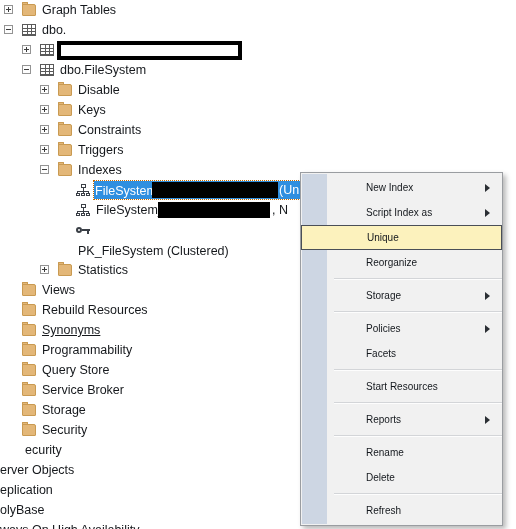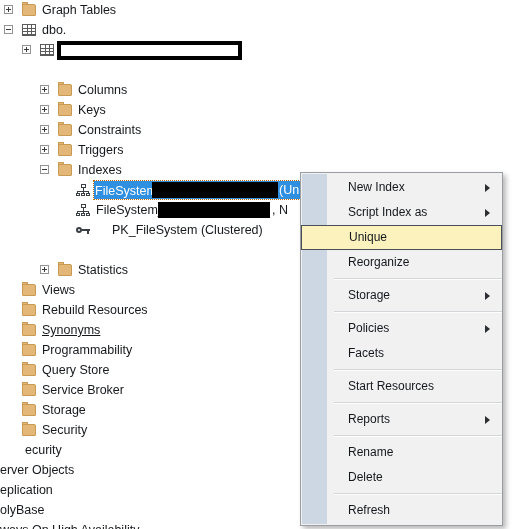--- a/index.html
+++ b/index.html
@@ -65,22 +65,22 @@
   .redact{position:absolute;background:#000000;}
   .redact.hollow{background:#000000;}
   .redact.hollow span{position:absolute;left:4px;top:4px;right:4px;bottom:4px;background:#ffffff;display:block;}
 
   
   #menu{position:absolute;left:300px;top:172px;width:203px;
     background:#f1f1f1;border:1px solid #9a9da1;box-sizing:border-box;
     box-shadow:3px 3px 5px rgba(0,0,0,.28);}
   #menu .gutter{position:absolute;left:1px;top:1px;width:25px;bottom:1px;background:#cdd6e3;}
   #menu .items{position:relative;padding:2px 0 2px 0;}
-  .mi{position:relative;height:25px;line-height:25px;padding-left:47px;color:#14181d;
-      font-size:12px;white-space:nowrap;}
+  .mi{position:relative;height:25px;line-height:25px;padding-left:65px;color:#14181d;
+      font-size:10px;white-space:nowrap;}
   .mi .arw{position:absolute;right:12px;top:9px;width:0;height:0;
     border-left:5px solid #2b2f34;border-top:4px solid transparent;border-bottom:4px solid transparent;}
   .mi.sel{background:#fcf2bd;border:1px solid #4a4f57;box-sizing:border-box;
     margin:0;height:25px;line-height:23px;}
   .sep{height:1px;margin:3px 0 3px 33px;background:#d3d5d8;border-bottom:1px solid #fdfdfd;}
 </style>
 </head>
 <body>
 
 <div id="tree">
@@ -110,27 +110,38 @@
         <i class="h2"></i>
         <i class="h3"></i>
         <i class="v1"></i>
         <i class="v2"></i>
       </span>
       <span class="lbl" style="left: 60px;"></span>
       <span class="redact hollow" style="left: 57px; top: 1px; width: 185px; height: 19px;">
         <span></span>
       </span>
     </div>
+    <div class="row" style="top: 60px; position: absolute; left: 0px; right: 0px;">
+      <span class="exp minus" style="left: 22px;"></span>
+      <span class="tbl" style="left: 40px;">
+        <i class="h1"></i>
+        <i class="h2"></i>
+        <i class="h3"></i>
+        <i class="v1"></i>
+        <i class="v2"></i>
+      </span>
+      <span class="lbl" style="left: 60px;">dbo.FileSystem</span>
+    </div>
     <div class="row" style="top: 80px; position: absolute; left: 0px; right: 0px;">
       <span class="exp plus" style="left: 40px;"></span>
       <span class="folder" style="left: 58px;">
         <span class="tab"></span>
         <span class="bk"></span>
       </span>
-      <span class="lbl" style="left: 78px;">Columns</span>
+      <span class="lbl" style="left: 78px;">Disable</span>
     </div>
     <div class="row" style="top: 100px; position: absolute; left: 0px; right: 0px;">
       <span class="exp plus" style="left: 40px;"></span>
       <span class="folder" style="left: 58px;">
         <span class="tab"></span>
         <span class="bk"></span>
       </span>
       <span class="lbl" style="left: 78px;">Keys</span>
     </div>
     <div class="row" style="top: 120px; position: absolute; left: 0px; right: 0px;">
@@ -188,21 +199,21 @@
       <span class="lbl" style="left: 96px;">FileSystem_</span>
       <span class="redact" style="left: 158px; top: 2px; width: 112px; height: 16px;"></span>
       <span class="lbl" style="left: 272px;">, N</span>
     </div>
     <div class="row" style="top: 220px; position: absolute; left: 0px; right: 0px;">
       <span class="key" style="left: 76px;">
         <span class="ring"></span>
         <span class="sh"></span>
         <span class="tt"></span>
       </span>
-      <span class="lbl" style="left: 112px;">PK_FileSystem (Clustered)</span>
+      <span class="lbl" style="left: 78px; margin-top: 21px;">PK_FileSystem (Clustered)</span>
     </div>
     <div class="row" style="top: 260px; position: absolute; left: 0px; right: 0px;">
       <span class="exp plus" style="left: 40px;"></span>
       <span class="folder" style="left: 58px;">
         <span class="tab"></span>
         <span class="bk"></span>
       </span>
       <span class="lbl" style="left: 78px;">Statistics</span>
     </div>
     <div class="row" style="top: 280px; position: absolute; left: 0px; right: 0px; padding-left: 40px;">

